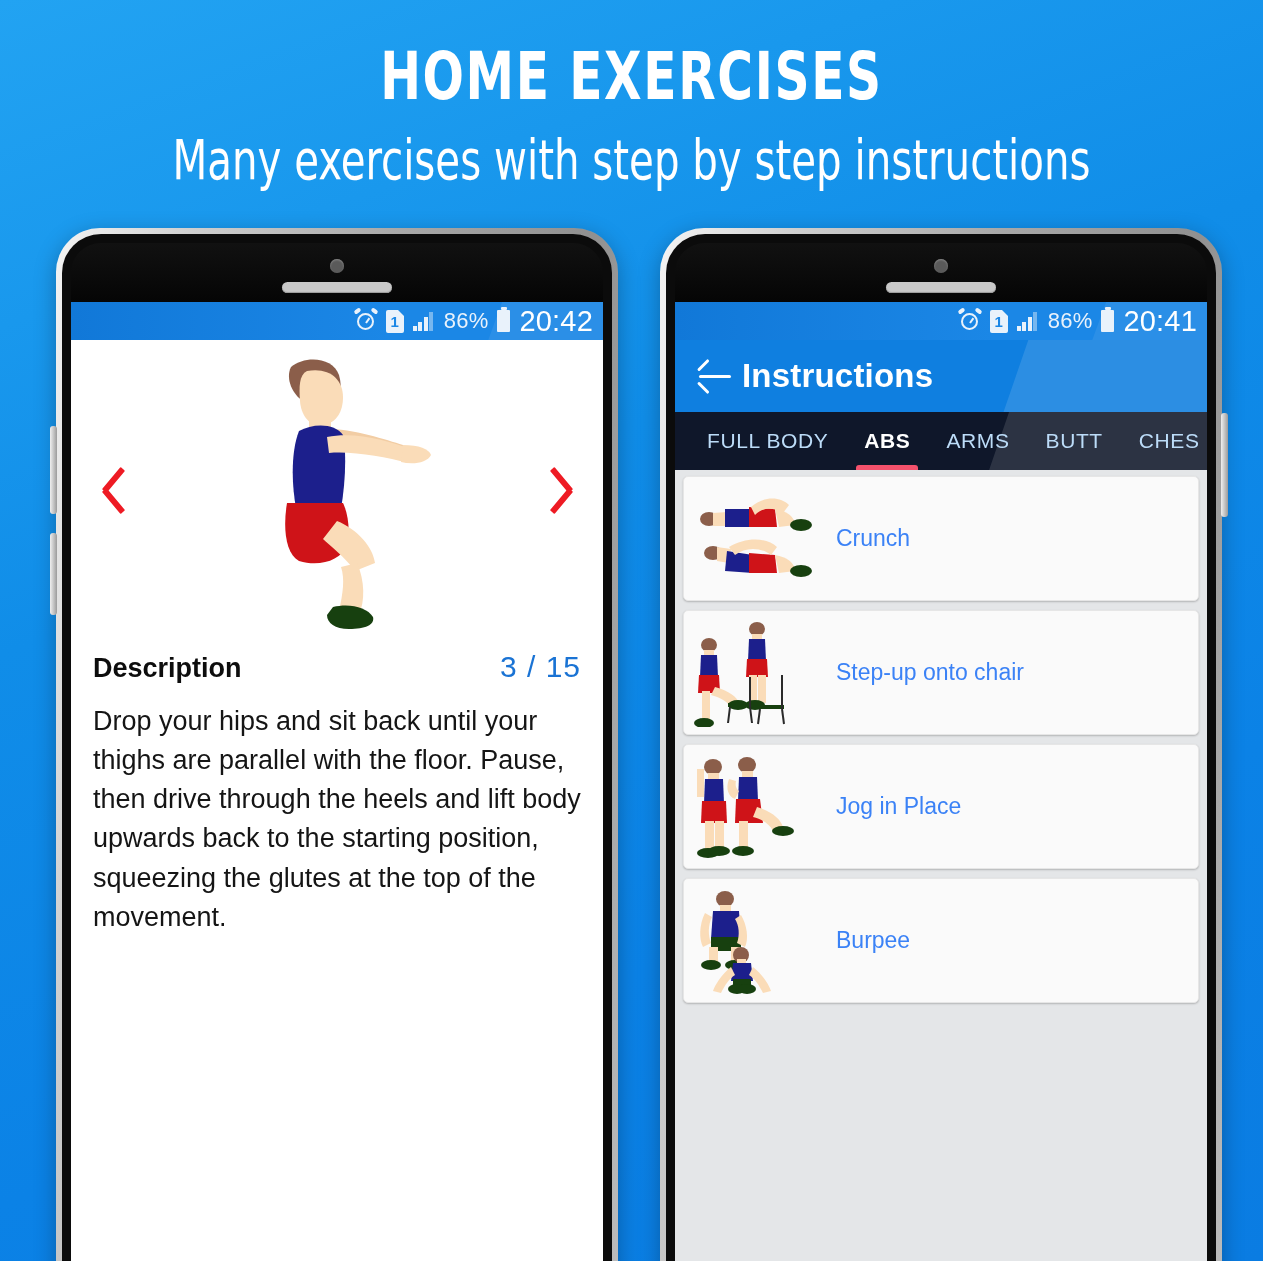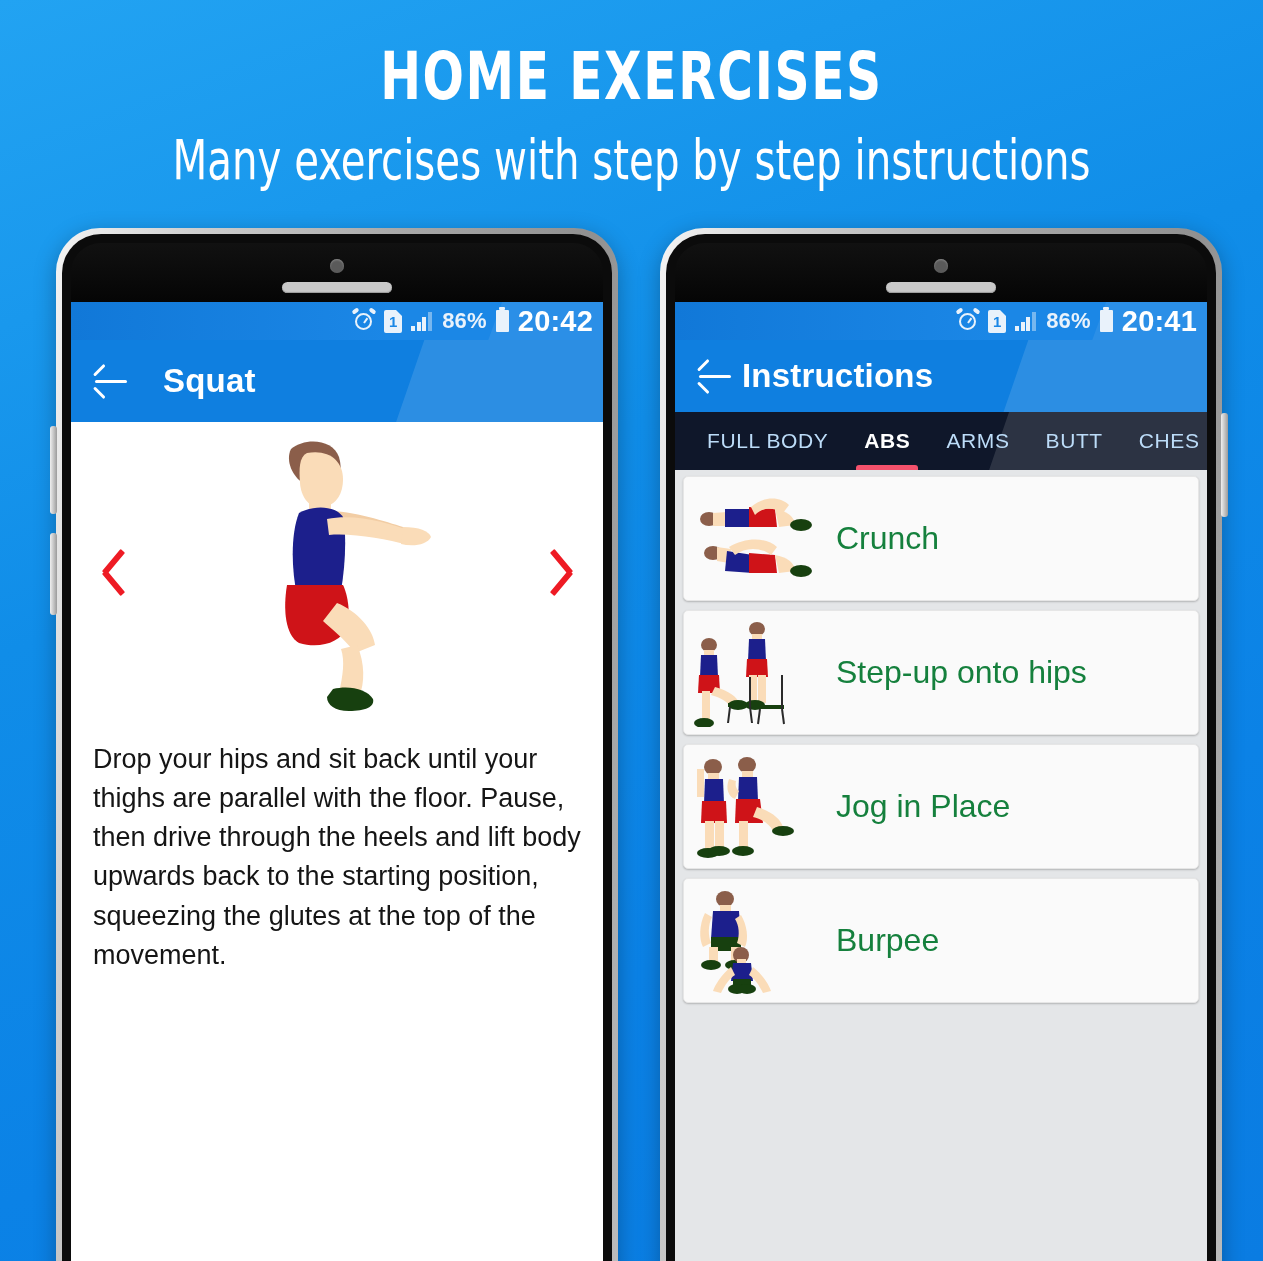--- a/index.html
+++ b/index.html
@@ -124,21 +124,21 @@
     position: absolute;
     top: -10px; right: -10px;
     width: 120px; height: 70px;
     background: rgba(255,255,255,0.07);
     transform: skewX(-20deg);
     pointer-events: none;
   }
   .sb-txt {
     color: #e9f2fb;
     font-size: 22px;
-    font-weight: bold;
+    font-weight: normal;
     letter-spacing: 0.2px;
     position: relative;
   }
   .sb-time { font-size: 29px; color: #ffffff; }
 
   .ico-alarm { width: 22px; height: 22px; position: relative; }
   .ico-alarm .bell {
     position: absolute; left: 2px; top: 3px;
     width: 17px; height: 17px; border-radius: 50%;
     border: 2.2px solid #e9f2fb;
@@ -361,22 +361,22 @@
   .list-thumb {
     width: 130px;
     height: 112px;
     flex: none;
     display: flex;
     align-items: center;
     justify-content: center;
   }
   .list-thumb svg { display: block; }
   .list-label {
-    font-size: 32px;
-    color: #15803d;
+    font-size: 23px;
+    color: #3b82f6;
     margin-left: 16px;
   }
 
   
   #phone-left  { left: 56px;  top: 228px; }
   #phone-right { left: 660px; top: 228px; }
 </style>
 </head>
 <body>
 
@@ -410,29 +410,20 @@
           <i></i>
             <i></i>
             <i></i>
             <i></i>
         </div>
         <div class="sb-txt">86%</div>
         <div class="ico-batt"></div>
         <div class="sb-txt sb-time">20:42</div>
       </div>
 
-      <div class="appbar">
-        <div class="ab-stripe"></div>
-        <div class="back-arrow">
-          <div class="shaft"></div>
-            <div class="head-t"></div>
-            <div class="head-b"></div>
-        </div>
-        <div class="ab-title">Squat</div>
-      </div>
 
       <div class="exercise-view">
         <div class="figure-area">
 
           <div class="nav-chev prev">
               <i></i>
               <i></i>
             </div>
 
           <svg width="300" height="290" viewBox="0 0 300 290">
@@ -459,20 +450,24 @@
 
             <path d="M146 262 C162 258 180 262 186 272 C188 280 178 284 162 284 C148 284 140 278 140 270 Z" fill="#17400f"></path>
           </svg>
 
           <div class="nav-chev next">
               <i></i>
               <i></i>
             </div>
         </div>
 
+        <div class="desc-head">
+          <div class="desc-label">Description</div>
+          <div class="desc-count">3 / 15</div>
+        </div>
         <div class="desc-body">Drop your hips and sit back until your thighs are parallel with the floor. Pause, then drive through the heels and lift body upwards back to the starting position, squeezing the glutes at the top of the movement.</div>
       </div>
 
     </div>
   </div>
 </div>
 
 <div class="phone" id="phone-right">
   <div class="btn-side btn-right-1"></div>
   <div class="phone-inner">
@@ -588,21 +583,21 @@
                 <line x1="39" y1="88" x2="37" y2="104"></line>
                 <line x1="59" y1="88" x2="61" y2="104"></line>
                 <line x1="59" y1="88" x2="59" y2="58"></line>
                 <rect x="67" y="86" width="26" height="4" fill="#17400f" stroke="none"></rect>
                 <line x1="69" y1="90" x2="67" y2="105"></line>
                 <line x1="91" y1="90" x2="93" y2="105"></line>
                 <line x1="91" y1="90" x2="91" y2="56"></line>
               </g>
             </svg>
           </div>
-          <div class="list-label">Step-up onto hips</div>
+          <div class="list-label">Step-up onto chair</div>
         </div>
 
 
         <div class="list-card">
           <div class="list-thumb">
             <svg width="128" height="108" viewBox="0 0 128 108">
               <g transform="translate(4,4)">
                 <ellipse cx="18" cy="10" rx="9" ry="8" fill="#8b5e4a"></ellipse>
                 <rect x="13" y="16" width="11" height="8" fill="#fadcb8"></rect>
                 <path d="M10 22 L28 22 L29 46 L9 46 Z" fill="#1c1f8c"></path>

